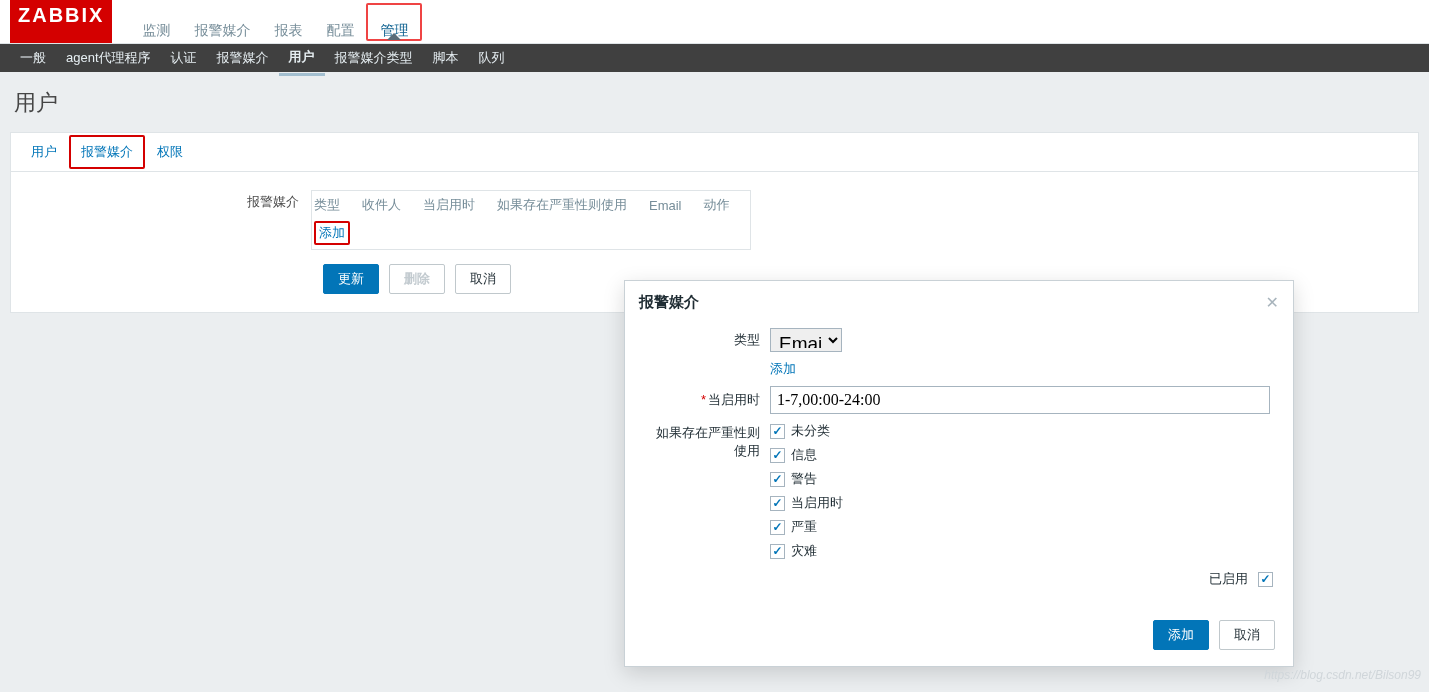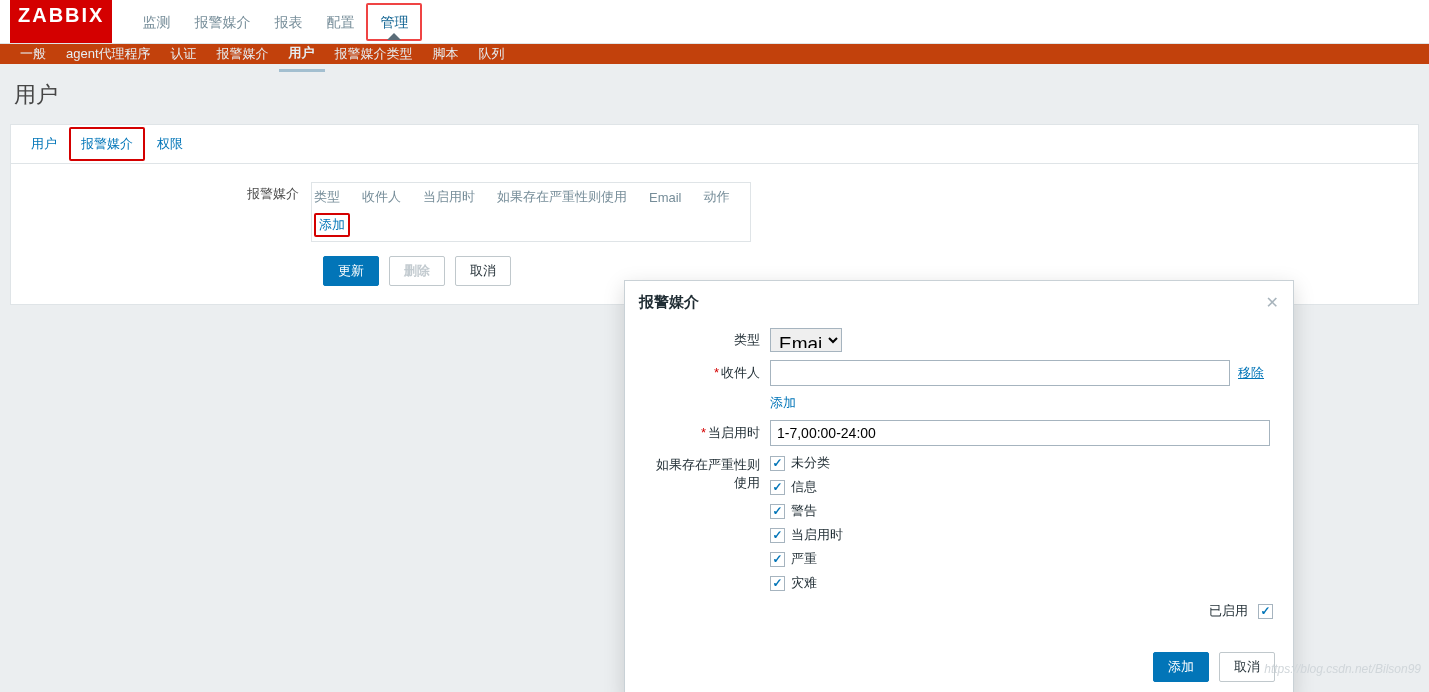--- a/index.html
+++ b/index.html
@@ -29,21 +29,21 @@
     font-size: 20px;
     letter-spacing: 2px;
     padding: 4px 8px;
     font-family: Arial, sans-serif;
   }
   .top-nav {
     display: flex;
     margin-left: 18px;
   }
   .top-nav-item {
-    padding: 0 12px;
+    padding: 8px 12px;
     height: 44px;
     line-height: 44px;
     color: #768d99;
     cursor: pointer;
     font-size: 14px;
     position: relative;
   }
   .top-nav-item.active {
     color: #0f6291;
   }
@@ -61,22 +61,22 @@
   .top-nav-item.highlight-box {
     border: 2px solid #ef4444;
     border-radius: 2px;
     height: 38px;
     line-height: 34px;
     margin-top: 3px;
   }
 
   
   .sub-nav {
-    background: #c2410c;
-    height: 20px;
+    background: #404040;
+    height: 28px;
     display: flex;
     align-items: center;
     padding: 0 10px;
   }
   .sub-nav-item {
     padding: 0 10px;
     height: 36px;
     line-height: 36px;
     color: #e6eef2;
     cursor: pointer;
@@ -235,21 +235,22 @@
   .m-select {
     border: 1px solid #a6b4bf;
     padding: 3px 4px;
     font-size: 19px;
     width: 72px;
     height: 24px;
   }
   .m-input {
     border: 1px solid #a6b4bf;
     padding: 4px 6px;
-    font-size: 14px;
+    font-size: 16px;
+    font-family: Liberation Serif, serif;
   }
   .m-input.recipient { width: 460px; }
   .m-input.when { width: 500px; }
   .remove-link {
     color: #0275b8;
     text-decoration: underline;
     margin-left: 8px;
     cursor: pointer;
   }
   .add-recipient-link {
@@ -281,21 +282,21 @@
   .modal-footer {
     display: flex;
     justify-content: flex-end;
     gap: 10px;
     padding: 10px 18px 16px;
   }
 
   .watermark {
     position: absolute;
     right: 8px;
-    bottom: 16px;
+    bottom: 10px;
     color: #d0d6da;
     font-size: 12px;
     font-style: italic;
   }
 </style>
 </head>
 <body>
 
 <div class="header">
   <div class="logo">ZABBIX</div>
@@ -369,27 +370,20 @@
   </div>
   <div class="modal-body">
 
     <div class="m-row">
       <div class="m-label">类型</div>
       <select class="m-select">
         <option>Email</option>
       </select>
     </div>
 
-    <div class="m-row">
-      <div class="m-label">
-        <span class="req">*</span><span>收件人</span>
-      </div>
-      <input class="m-input recipient" value="" style="">
-      <span class="remove-link">移除</span>
-    </div>
 
     <div class="m-row">
       <div class="m-label"></div>
       <span class="add-recipient-link">添加</span>
     </div>
 
     <div class="m-row">
       <div class="m-label">
         <span class="req">*</span><span>当启用时</span>
       </div>

